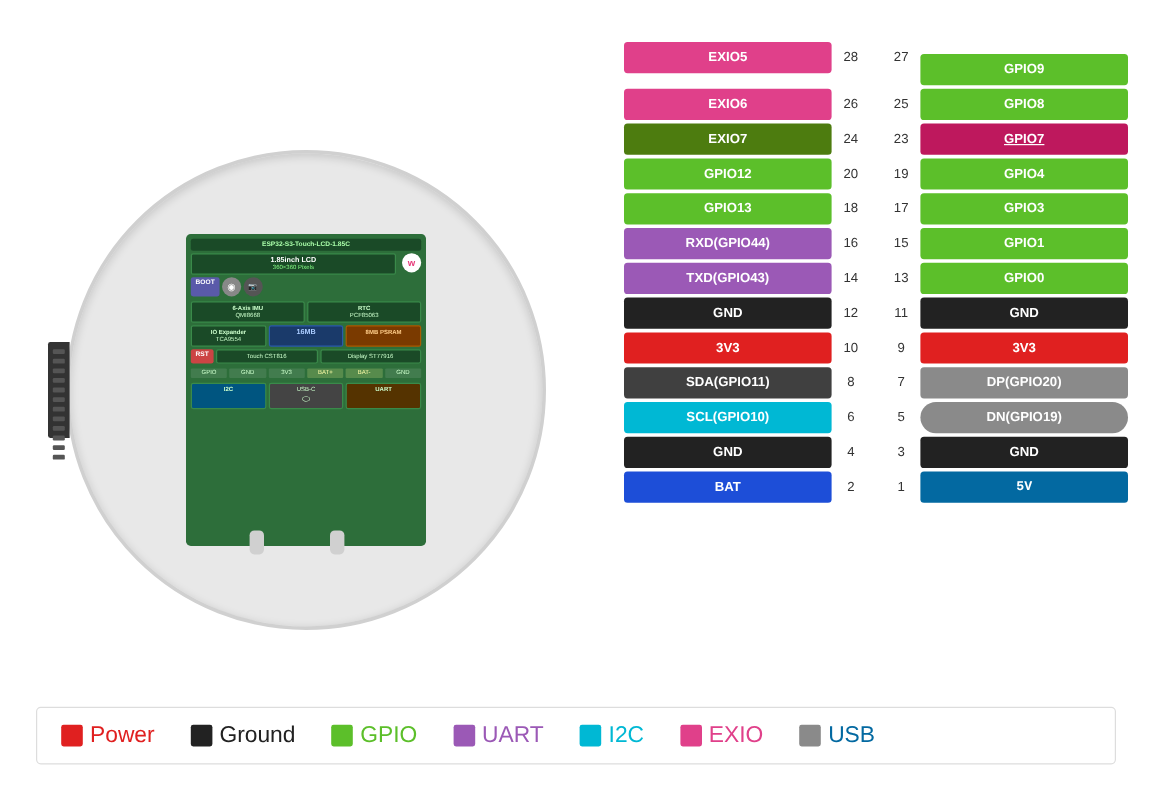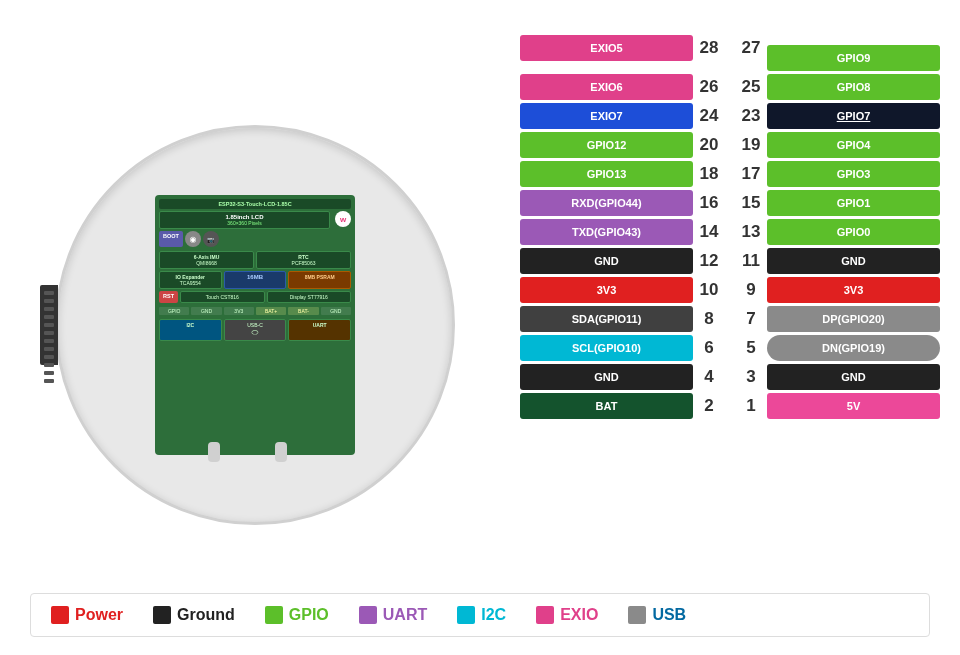--- a/index.html
+++ b/index.html
@@ -176,22 +176,22 @@
       min-width: 120px;
       flex: 1;
     }
 
     .pin-number {
       width: 28px;
       height: 26px;
       display: flex;
       align-items: center;
       justify-content: center;
-      font-size: 17px;
-      font-weight: bold;
+      font-size: 11px;
+      font-weight: normal;
       color: #333;
     }
 
     .pin-divider {
       width: 10px;
     }
 
     
     .legend {
       position: absolute;
@@ -214,22 +214,22 @@
     }
 
     .legend-swatch {
       width: 18px;
       height: 18px;
       border-radius: 2px;
       flex-shrink: 0;
     }
 
     .legend-label {
-      font-size: 16px;
-      font-weight: bold;
+      font-size: 19px;
+      font-weight: normal;
     }
 
     .legend-label.power { color: #e02020; }
     .legend-label.ground { color: #222222; }
     .legend-label.gpio { color: #5cbf2a; }
     .legend-label.uart { color: #9b59b6; }
     .legend-label.i2c { color: #00b8d4; }
     .legend-label.exio { color: #e0408a; }
     .legend-label.usb { color: #0369a1; }
     .pcb-btn {
@@ -379,25 +379,25 @@
     <div class="pin-label" style="background-color:#5cbf2a;margin-top:20px;">GPIO9</div>
   </div>
         <div class="pin-row">
     <div class="pin-label" style="background-color:#e0408a;">EXIO6</div>
     <div class="pin-number">26</div>
     <div class="pin-divider"></div>
     <div class="pin-number">25</div>
     <div class="pin-label" style="background-color:#5cbf2a;">GPIO8</div>
   </div>
         <div class="pin-row">
-    <div class="pin-label" style="background-color:#1d4ed8;">EXIO7</div>
+    <div class="pin-label" style="background-color:#4d7c0f;">EXIO7</div>
     <div class="pin-number">24</div>
     <div class="pin-divider"></div>
     <div class="pin-number">23</div>
-    <div class="pin-label" style="background-color:#0f172a;text-decoration:underline;">GPIO7</div>
+    <div class="pin-label" style="background-color:#be185d;text-decoration:underline;">GPIO7</div>
   </div>
         <div class="pin-row">
     <div class="pin-label" style="background-color:#5cbf2a;">GPIO12</div>
     <div class="pin-number">20</div>
     <div class="pin-divider"></div>
     <div class="pin-number">19</div>
     <div class="pin-label" style="background-color:#5cbf2a;">GPIO4</div>
   </div>
         <div class="pin-row">
     <div class="pin-label" style="background-color:#5cbf2a;">GPIO13</div>
@@ -449,25 +449,25 @@
     <div class="pin-label" style="background-color:#8a8a8a;border-radius:13px;">DN(GPIO19)</div>
   </div>
         <div class="pin-row">
     <div class="pin-label" style="background-color:#222222;">GND</div>
     <div class="pin-number">4</div>
     <div class="pin-divider"></div>
     <div class="pin-number">3</div>
     <div class="pin-label" style="background-color:#222222;">GND</div>
   </div>
         <div class="pin-row">
-    <div class="pin-label" style="background-color:#14532d;">BAT</div>
+    <div class="pin-label" style="background-color:#1d4ed8;">BAT</div>
     <div class="pin-number">2</div>
     <div class="pin-divider"></div>
     <div class="pin-number">1</div>
-    <div class="pin-label" style="background-color:#ec4899;">5V</div>
+    <div class="pin-label" style="background-color:#0369a1;font-family:Liberation Mono, monospace;">5V</div>
   </div>
       </div>
   </div>
 
   <div class="legend">
 
     <div id="legend-container" style="display:flex; align-items:center; gap:30px;">
         <div class="legend-item">
     <div class="legend-swatch" style="background-color:#e02020;"></div>
     <span class="legend-label power">Power</span>

